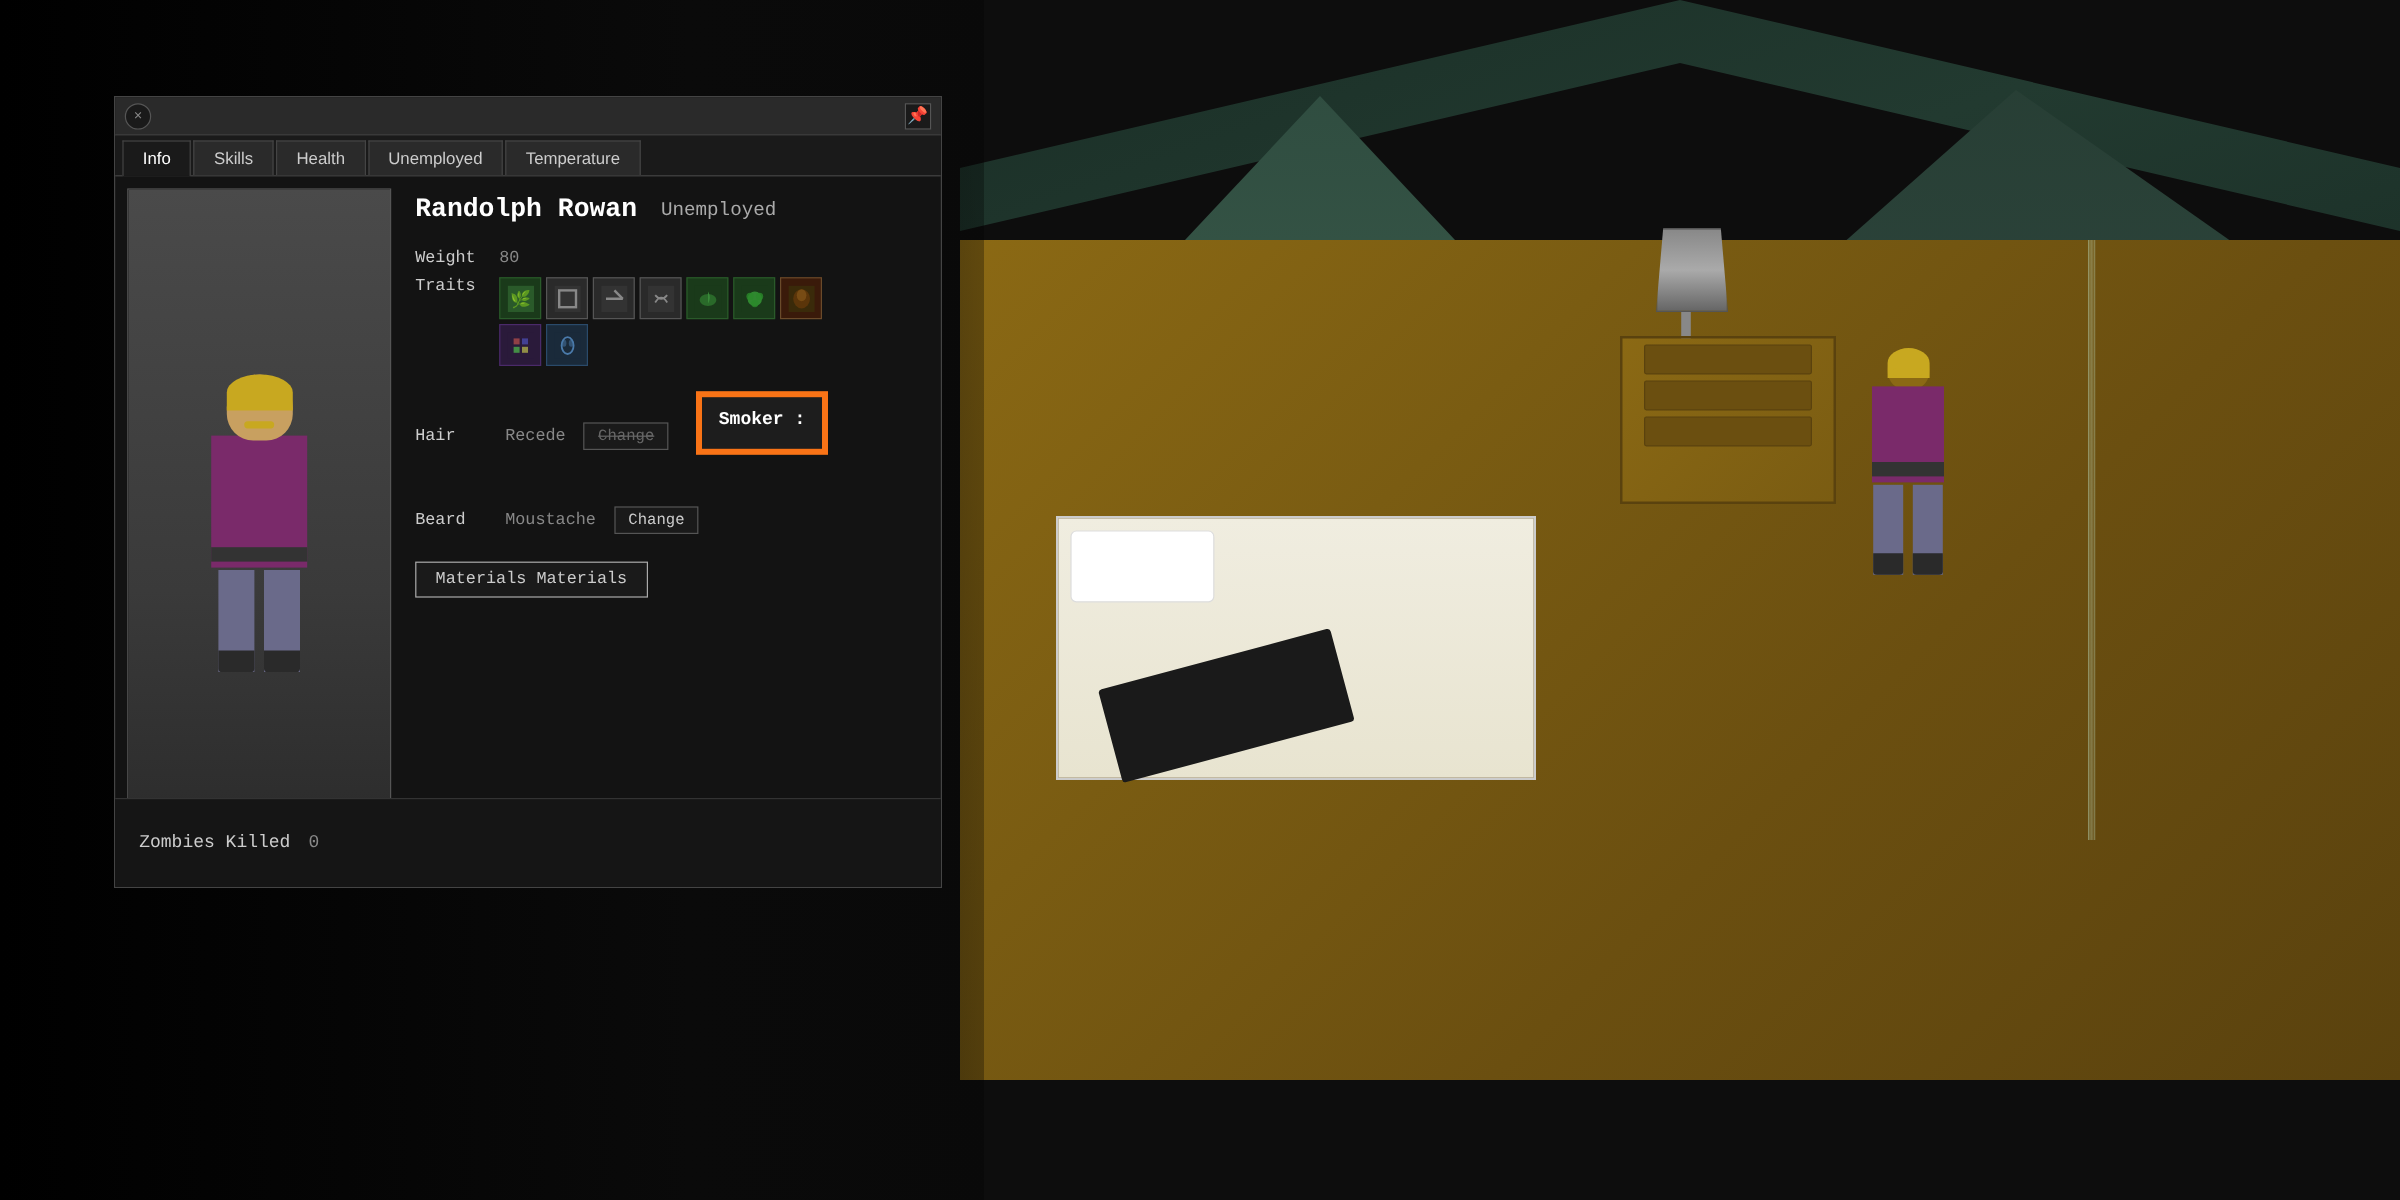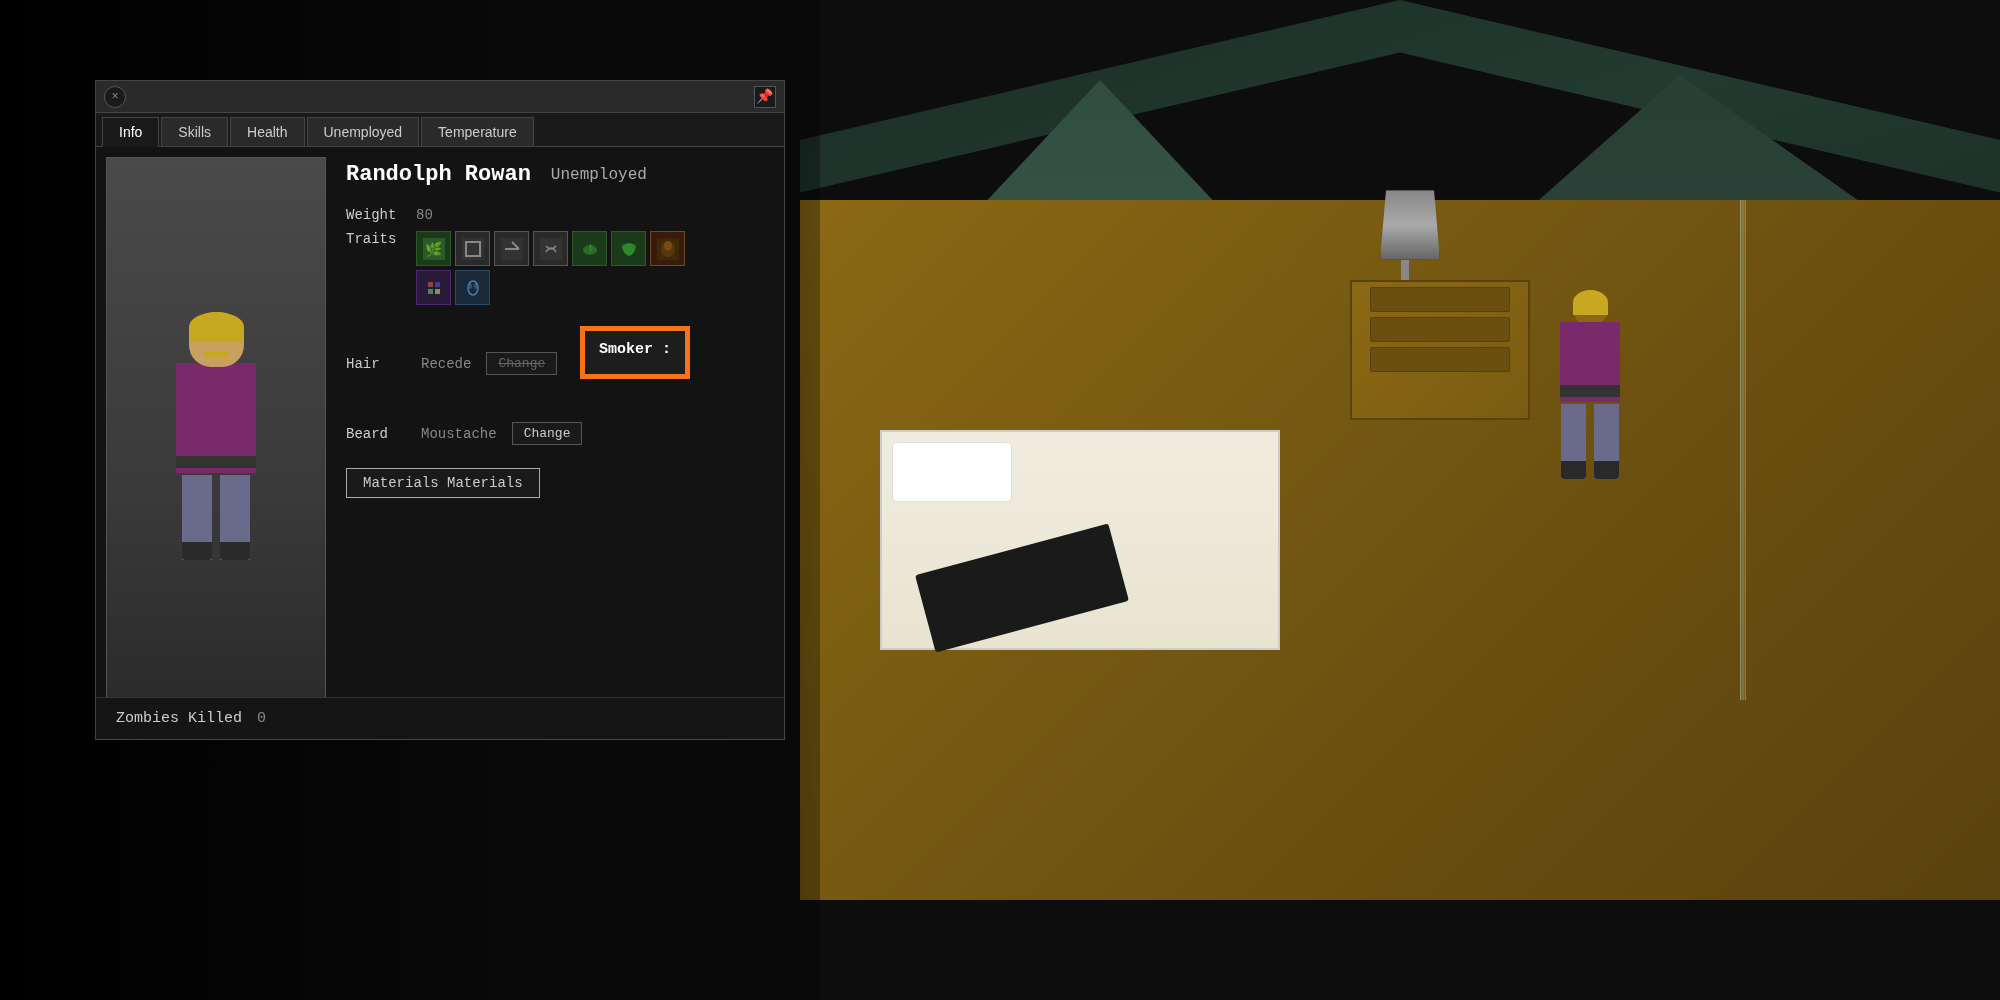--- a/index.html
+++ b/index.html
@@ -456,21 +456,21 @@
       font-family: 'Courier New', monospace;
       margin-top: 15px;
     }
 
     
     .panel-footer {
       position: absolute;
       bottom: 0;
       left: 0;
       right: 0;
-      padding: 12px 20px;
+      padding: 28px 20px;
       background: #151515;
       border-top: 1px solid #333;
       display: flex;
       align-items: center;
       gap: 15px;
     }
 
     .footer-label {
       font-size: 15px;
       color: #ccc;

